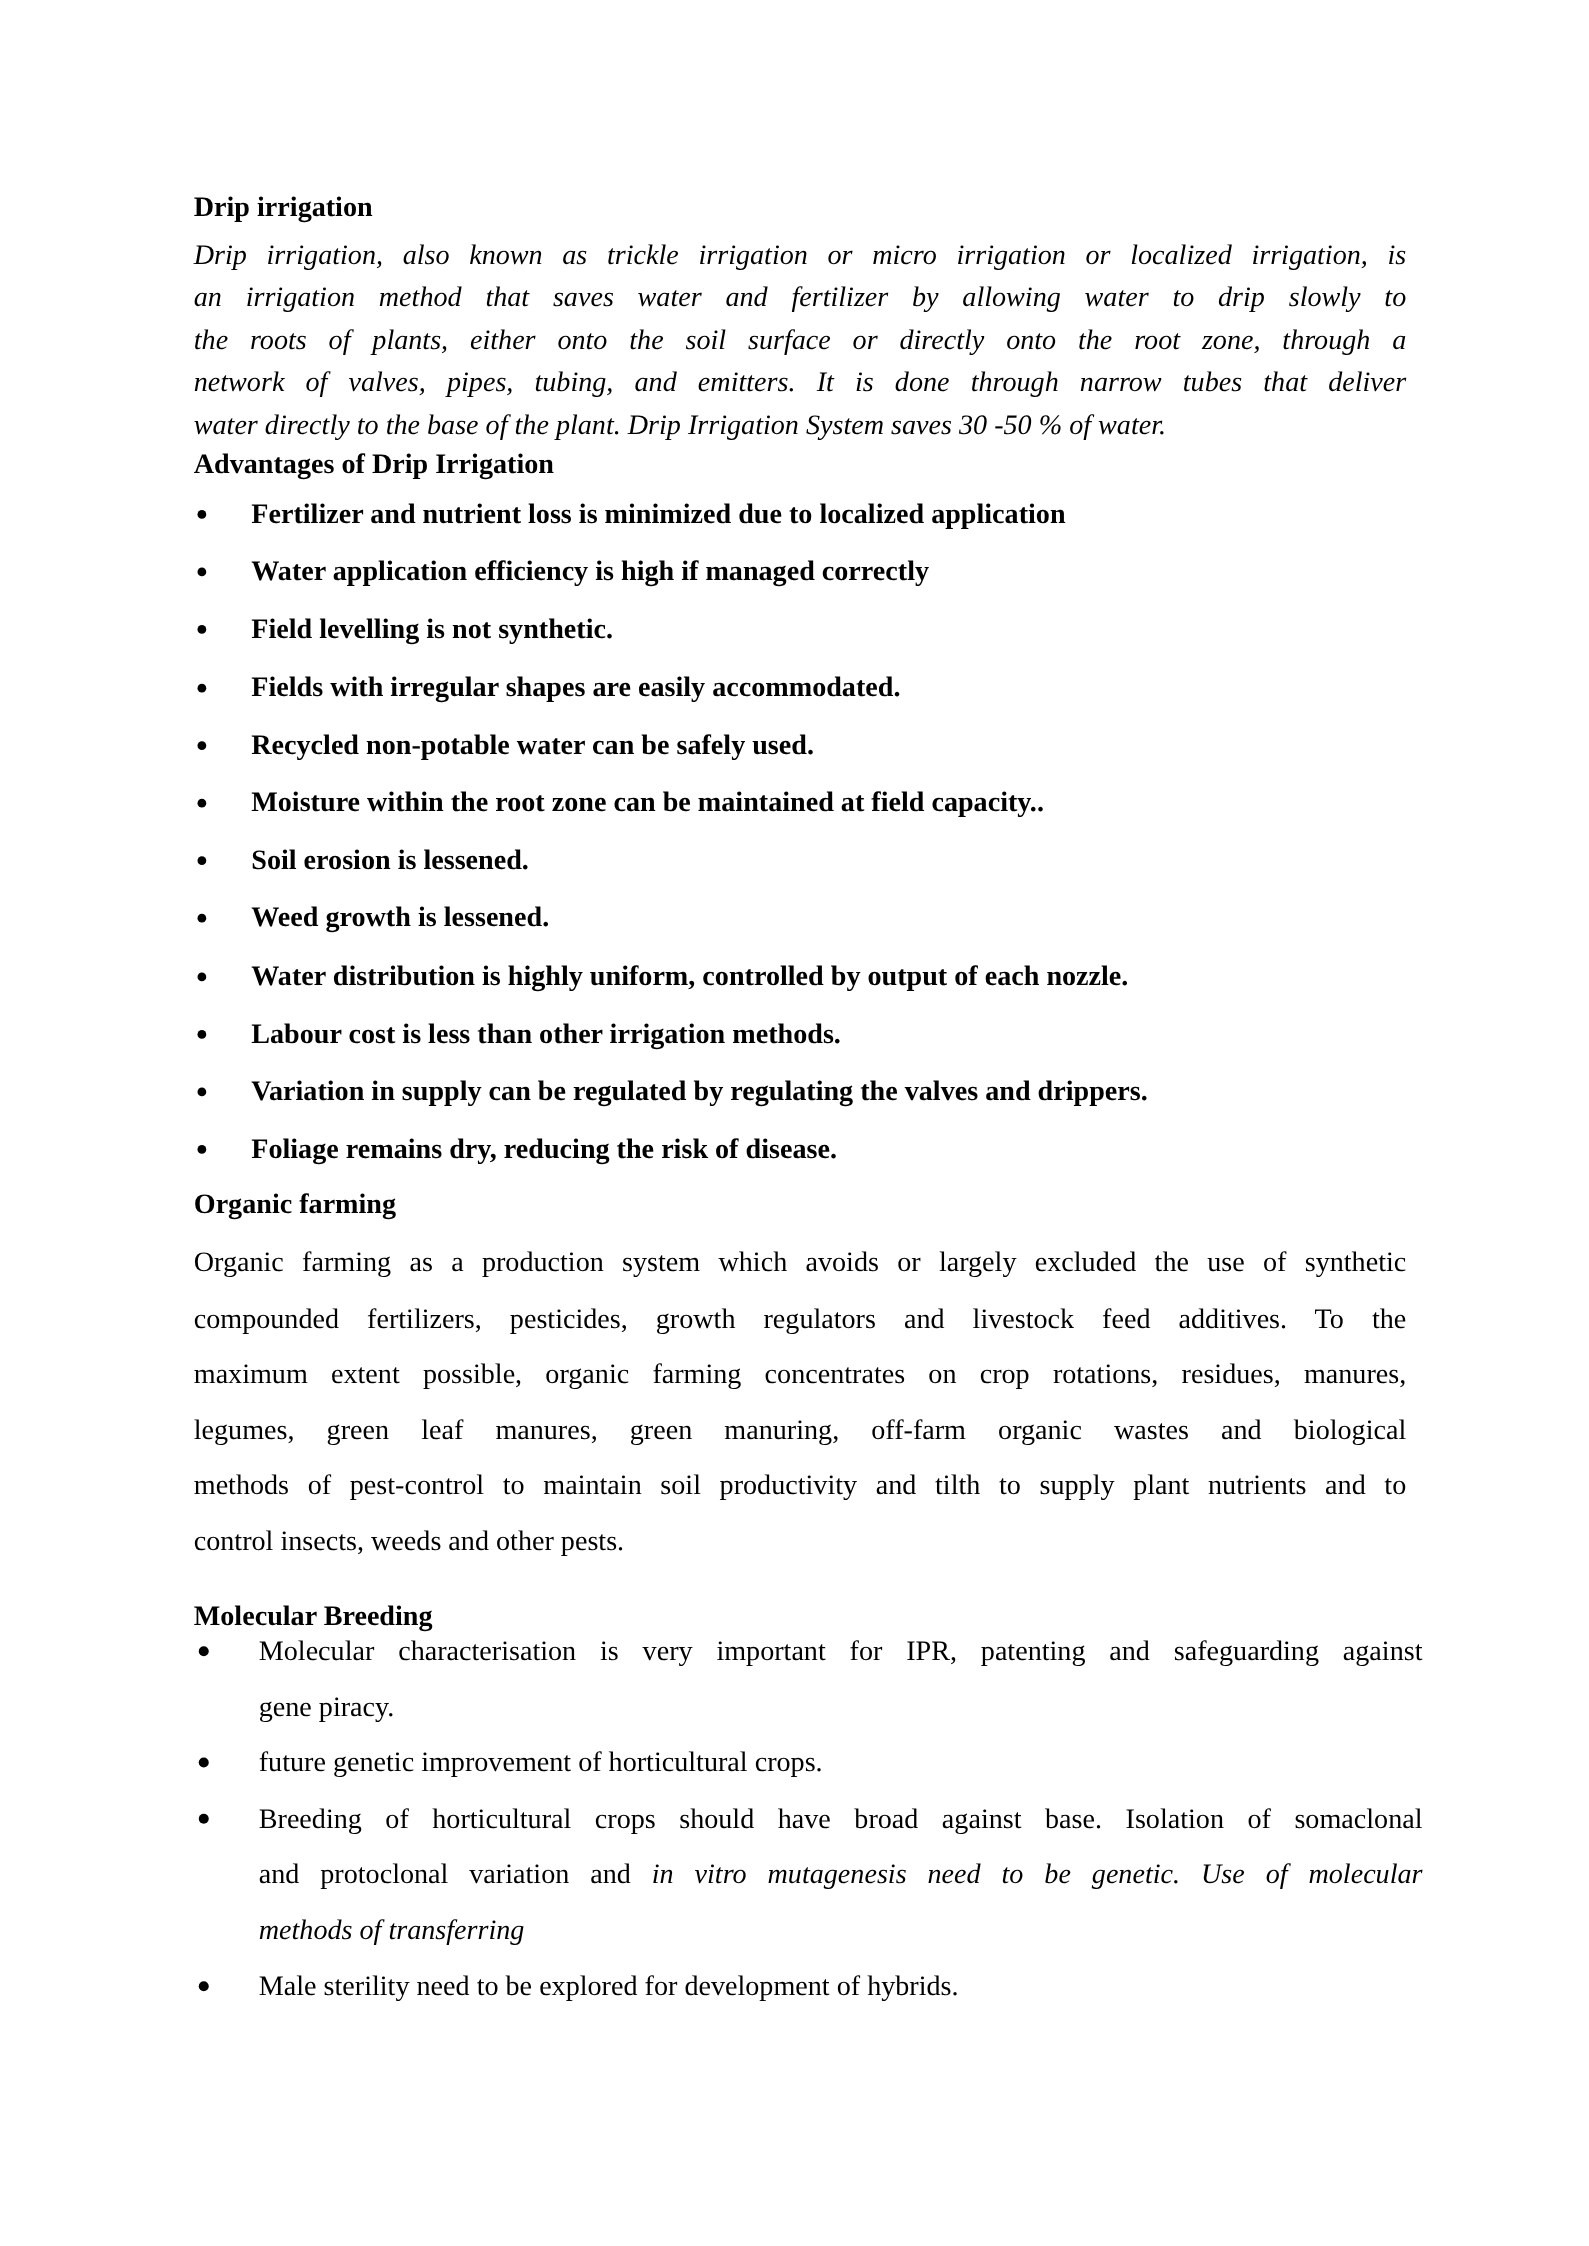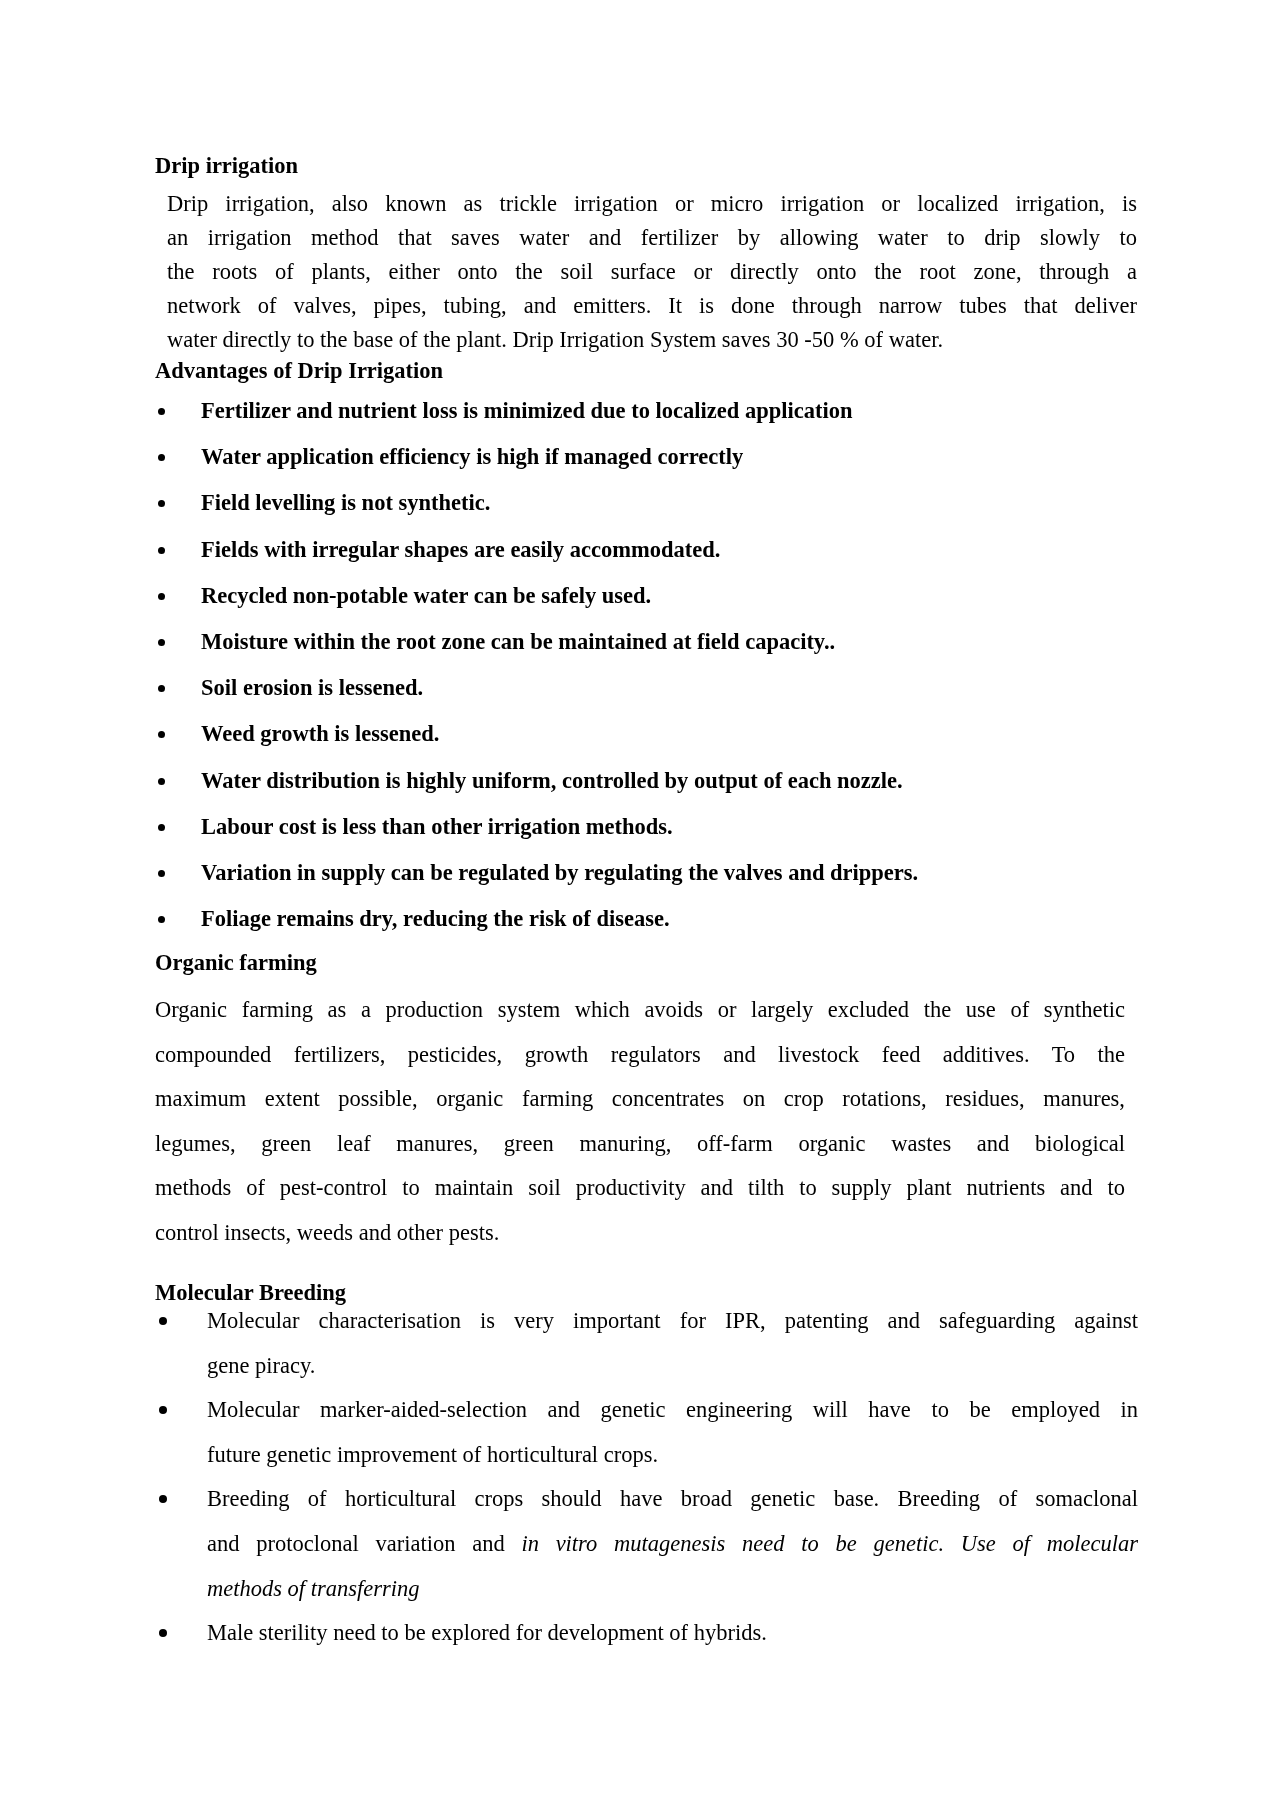--- a/index.html
+++ b/index.html
@@ -1,20 +1,20 @@
 <!DOCTYPE html>
 <html><head>
 <meta charset="utf-8">
 <style>
   html, body { margin: 0; padding: 0; background: #ffffff; }
   body { width: 1271px; height: 1797px; position: relative; overflow: hidden;
          font-family: "Liberation Serif", "DejaVu Serif", serif; color: #000; font-size: 22.5px; }
   .page { position: absolute; left: 155px; top: 0; width: 970px; }
   .heading { position: absolute; left: 0; font-weight: bold; white-space: nowrap; }
-  .para { position: absolute; left: 12px; width: 970px; text-align: justify; }
+  .para { position: absolute; left: 0; width: 970px; text-align: justify; font-style: italic; }
   .line { display: block; height: 34px; line-height: 34px; text-align: justify; text-align-last: justify; white-space: nowrap; }
   .line.last { text-align-last: left; }
   .bul { position: absolute; left: 0; width: 970px; }
   .bul-item { position: relative; height: 46.2px; line-height: 34px; }
   .dot { position: absolute; left: 0; top: 0; width: 20px; }
   .dot::before { content: ""; position: absolute; left: 3px; top: 14px; width: 7px; height: 7px; border-radius: 50%; background: #000; }
   .btext { position: absolute; left: 46px; top: 0; white-space: nowrap; font-weight: bold; }
   .org { position: absolute; left: 0; width: 970px; }
   .org .line { height: 44.6px; line-height: 34px; }
   .mb { position: absolute; left: 0; width: 970px; }
@@ -101,26 +101,25 @@
 
   <div class="heading" style="top:1260px;margin-top:20px;">Molecular Breeding</div>
   <div class="mb" style="top:1304px;">
     <div class="item">
       <span class="dot"></span>
       <span class="line">Molecular characterisation is very important for IPR, patenting and safeguarding against</span>
       <span class="line last">gene piracy.</span>
     </div>
     <div class="item">
       <span class="dot"></span>
-      <span class="line">Molecular marker-aided-selection and genetic engineering will have to be employed in</span>
       <span class="line last">future genetic improvement of horticultural crops.</span>
     </div>
     <div class="item">
       <span class="dot"></span>
-      <span class="line">Breeding of horticultural crops should have broad genetic base. Breeding of somaclonal</span>
+      <span class="line">Breeding of horticultural crops should have broad against base. Isolation of somaclonal</span>
       <span class="line"><span>and protoclonal variation and </span><em>in vitro mutagenesis need to be genetic. Use of molecular</em></span>
       <span class="line last"><em>methods of transferring</em></span>
     </div>
     <div class="item">
       <span class="dot"></span>
       <span class="line last">Male sterility need to be explored for development of hybrids.</span>
     </div>
   </div>
 
 </div>

